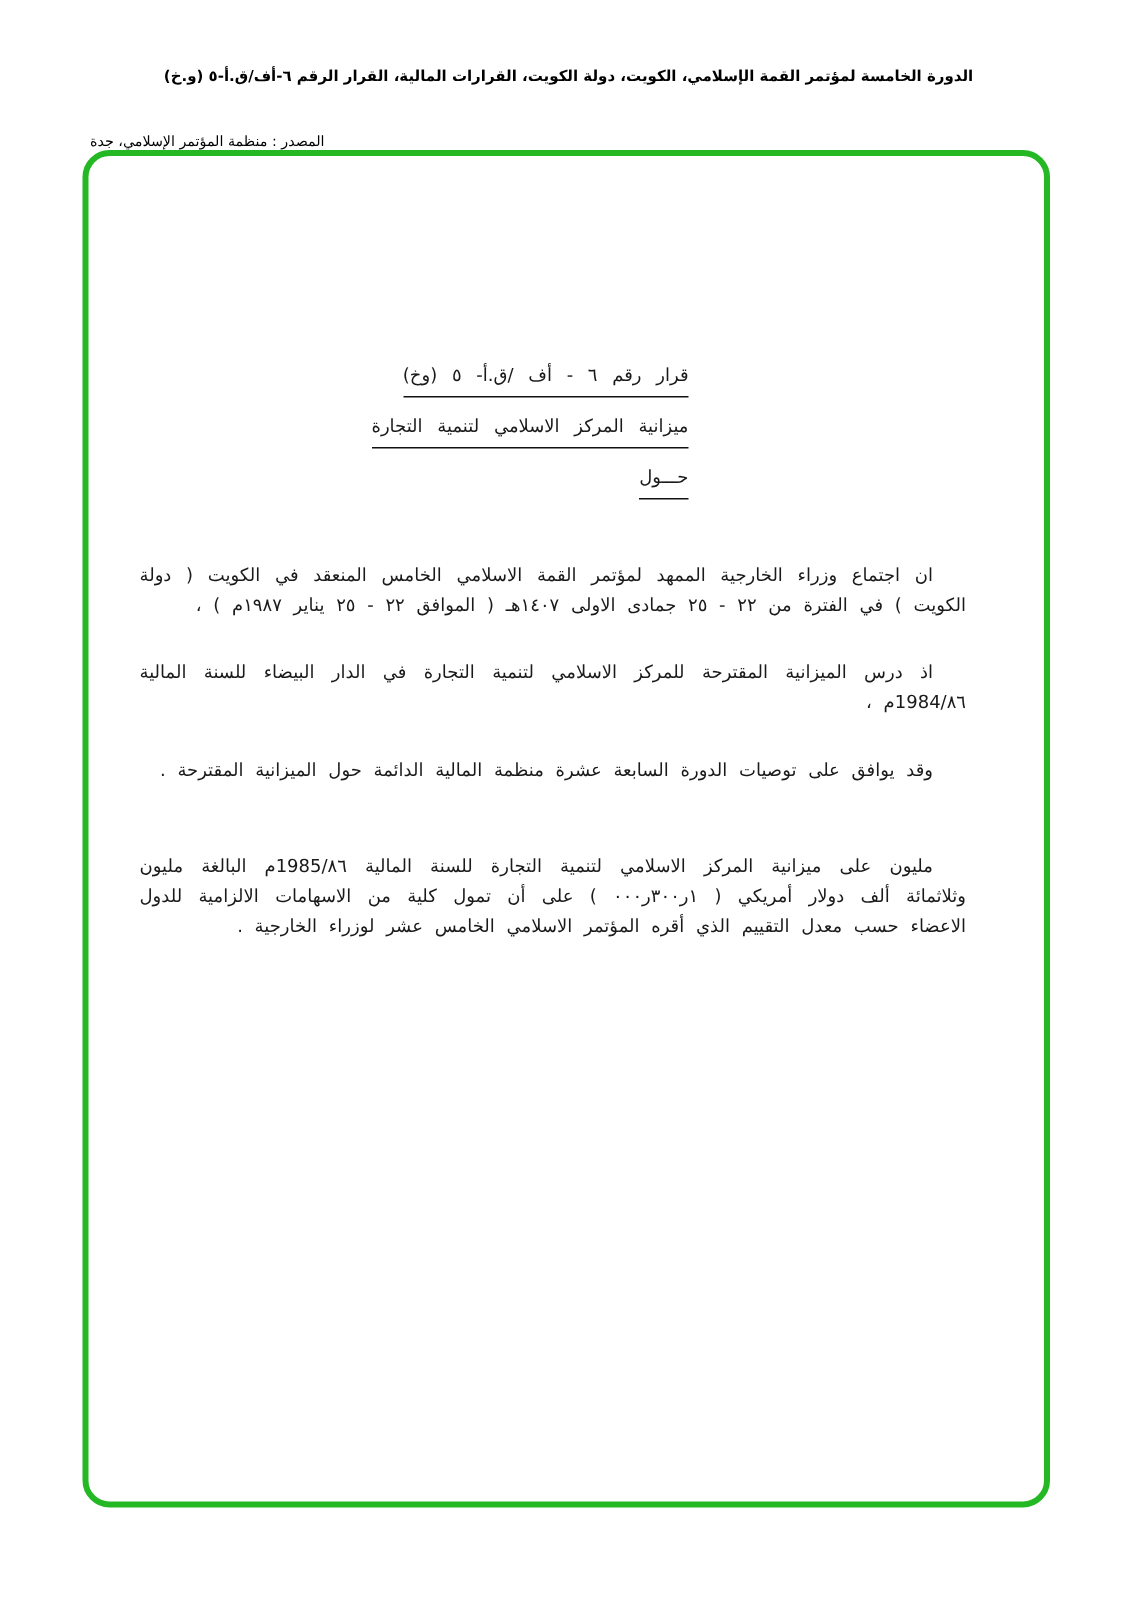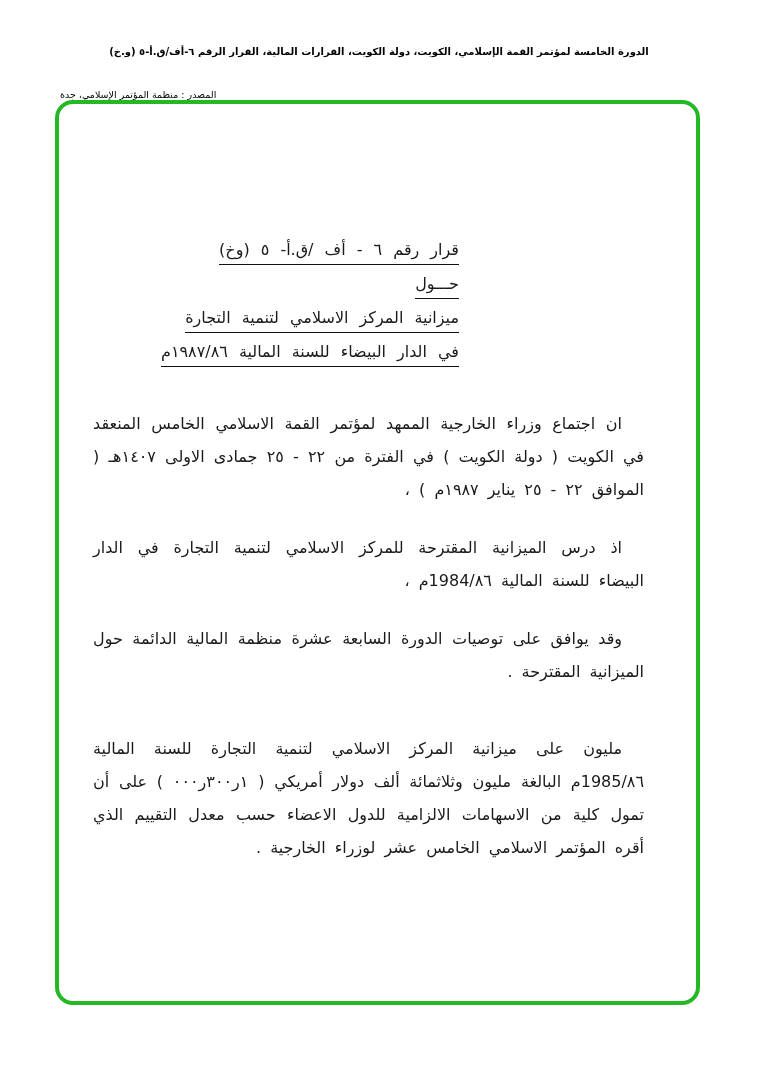--- a/index.html
+++ b/index.html
@@ -46,41 +46,41 @@
     width: 637px;
     height: 897px;
     border: 4px solid #25b825;
     border-radius: 18px;
     background: #ffffff;
     box-sizing: content-box;
   }
   .doc {
     direction: rtl;
     padding: 136px 52px 40px 30px;
-    font-size: 16px;
+    font-size: 12px;
     color: #1a1a1a;
   }
   .title-block {
     margin: 0 185px 40px 0;
     text-align: right;
   }
   .t-line {
     margin-bottom: 9px;
     line-height: 20px;
     word-spacing: 6px;
     white-space: nowrap;
   }
   .t-line .u {
     display: inline-block;
     border-bottom: 1px solid #111111;
     padding-bottom: 4px;
   }
   .para {
     margin: 0 0 25px 4px;
-    line-height: 33px;
+    line-height: 20px;
     text-align: justify;
     text-indent: 22px;
     word-spacing: 4px;
   }
   .para.last {
     margin-top: 44px;
   }
   .para .lead {
     text-underline-offset: 5px;
   }
@@ -95,27 +95,24 @@
   <div class="source-line">المصدر :   منظمة المؤتمر الإسلامي، جدة</div>
 
   <div class="frame">
     <div class="doc">
 
       <div class="title-block">
         <div class="t-line">
           <span class="u">قرار رقم ٦ - أف /ق.أ- ٥ (وخ)</span>
         </div>
         <div class="t-line">
-          <span class="u">حـــول</span>
-        </div>
-        <div class="t-line">
           <span class="u">ميزانية المركز الاسلامي لتنمية التجارة</span>
         </div>
         <div class="t-line">
-          <span class="u">في الدار البيضاء للسنة المالية ١٩٨٧/٨٦م</span>
+          <span class="u">حـــول</span>
         </div>
       </div>
 
       <p class="para">
         <span class="lead"></span><span>ان اجتماع وزراء الخارجية الممهد لمؤتمر القمة الاسلامي الخامس المنعقد في الكويت ( دولة الكويت ) في الفترة من ٢٢ - ٢٥ جمادى الاولى ١٤٠٧هـ ( الموافق ٢٢ - ٢٥ يناير ١٩٨٧م ) ،</span>
       </p>
 
       <p class="para">
         <span class="lead">اذ درس</span><span> الميزانية المقترحة للمركز الاسلامي لتنمية التجارة في الدار البيضاء للسنة المالية 1984/٨٦م ،</span>
       </p>

